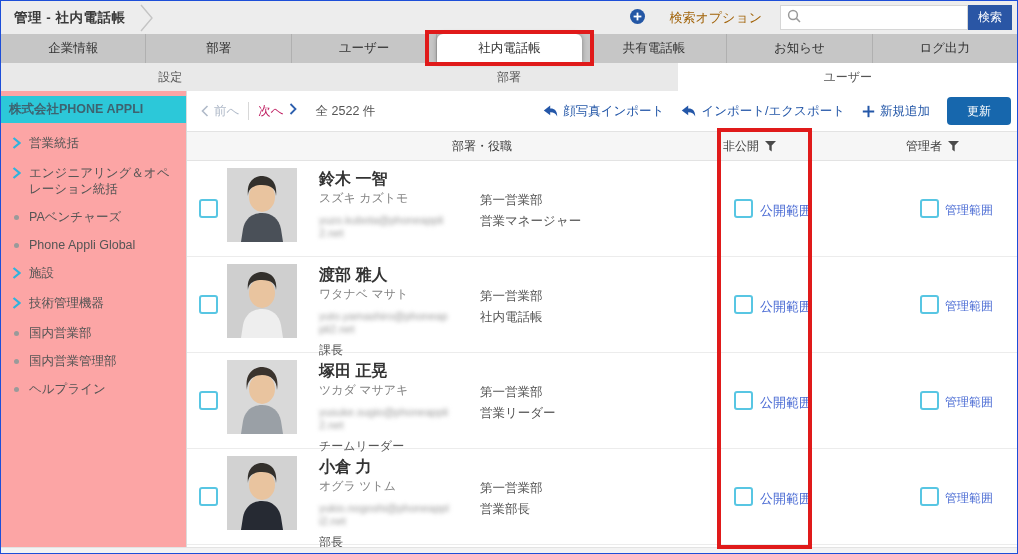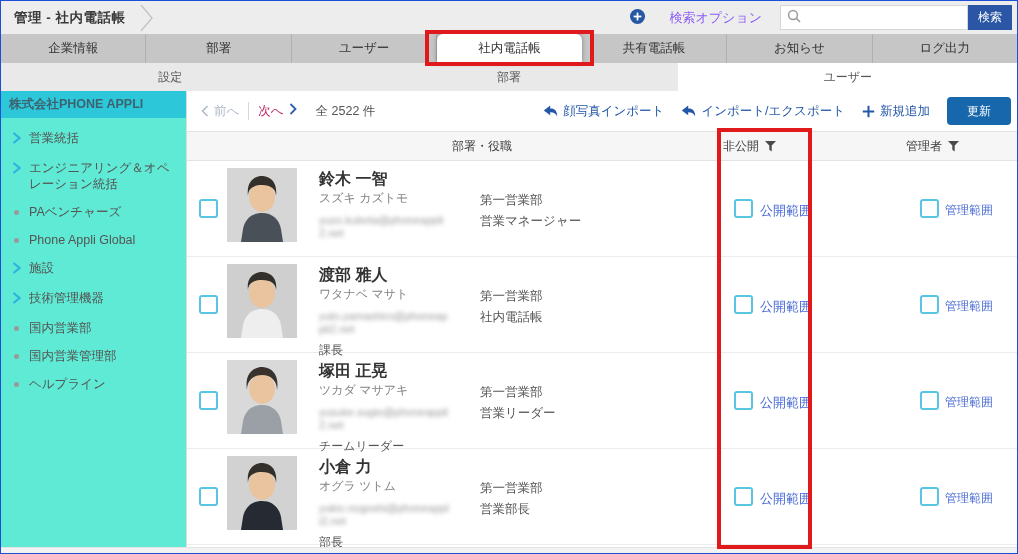--- a/index.html
+++ b/index.html
@@ -4,39 +4,39 @@
 <style>
   html,body{margin:0;padding:0;background:#fff}
   .page{position:relative;width:1018px;height:554px;box-sizing:border-box;border:1px solid #1d4ed8;
         font-family:"Liberation Sans","DejaVu Sans",sans-serif;background:#fff;overflow:hidden}
 
   
   .topbar{position:absolute;left:0;top:0;width:100%;height:33px;background:#ededed;display:flex;align-items:center}
   .title{margin-left:13px;font-size:13.5px;font-weight:600;color:#3a3a3a;letter-spacing:.5px}
   .crumb{margin-left:14px;display:flex;align-items:center}
   .top-right{position:absolute;right:5px;top:0;height:33px;display:flex;align-items:center}
-  .search-options{display:flex;align-items:center;gap:24px;color:#8b5cf6;font-size:13px;cursor:pointer;margin-right:18px}
+  .search-options{display:flex;align-items:center;gap:24px;color:#a16207;font-size:13px;cursor:pointer;margin-right:18px}
   .search-box{display:flex;align-items:center;width:188px;height:25px;background:#fff;border:1px solid #d6d6d6;box-sizing:border-box;padding-left:6px}
   .search-box input{border:none;outline:none;flex:1;font-size:12px;min-width:0;background:transparent;font-family:inherit}
   .search-btn{width:44px;height:25px;background:#2a56a5;color:#fff;font-size:12px;border:none;cursor:pointer;font-family:inherit}
 
   
   .tabbar{position:absolute;left:0;top:33px;width:100%;height:29px;background:#c6c6c6;display:flex}
   .tab{flex:1;display:flex;align-items:center;justify-content:center;font-size:12.5px;font-weight:500;color:#333;
        border-right:1px solid #b0b0b0;cursor:pointer;box-sizing:border-box}
   .tab:last-child{border-right:none}
   .tab.active{background:#fff;border-right:none;border-radius:6px 6px 0 0;box-shadow:0 0 5px rgba(0,0,0,.35);position:relative;z-index:3}
 
   
   .subtabbar{position:absolute;left:0;top:62px;width:100%;height:28px;display:flex}
   .subtab{flex:1;background:#e9e9e9;display:flex;align-items:center;justify-content:center;font-size:12px;color:#555;cursor:pointer}
   .subtab.active{background:#fff}
 
   
-  .sidebar{position:absolute;left:0;top:90px;width:186px;height:458px;background:#5eead4;border-right:1px solid #dcdcdc;box-sizing:border-box;}
+  .sidebar{position:absolute;left:0;top:90px;width:186px;height:458px;background:#fca5a5;border-right:1px solid #dcdcdc;box-sizing:border-box;padding-top:5px}
   .company{height:27px;line-height:27px;background:#2cc8d9;color:#3d6370;font-size:12.5px;font-weight:700;padding:0 8px;white-space:nowrap;overflow:hidden;cursor:pointer}
   .nav{padding-top:6px}
   .nav-item{display:flex;align-items:flex-start;gap:8px;padding:6px 6px 6px 11px;font-size:12.5px;color:#555;line-height:16px;cursor:pointer}
   .nav-item .chev{margin-top:2px;flex:0 0 auto}
   .nav-item .bullet{flex:0 0 auto;width:5px;height:5px;border-radius:50%;background:#9a9a9a;margin-top:6px;margin-left:2px;margin-right:2px}
 
   
   .main{position:absolute;left:186px;top:90px;width:832px;height:458px;background:#fff}
   .toolbar{position:relative;height:40px}
   .pager{position:absolute;left:14px;top:0;height:40px;display:flex;align-items:center;gap:9px;font-size:12.5px}

